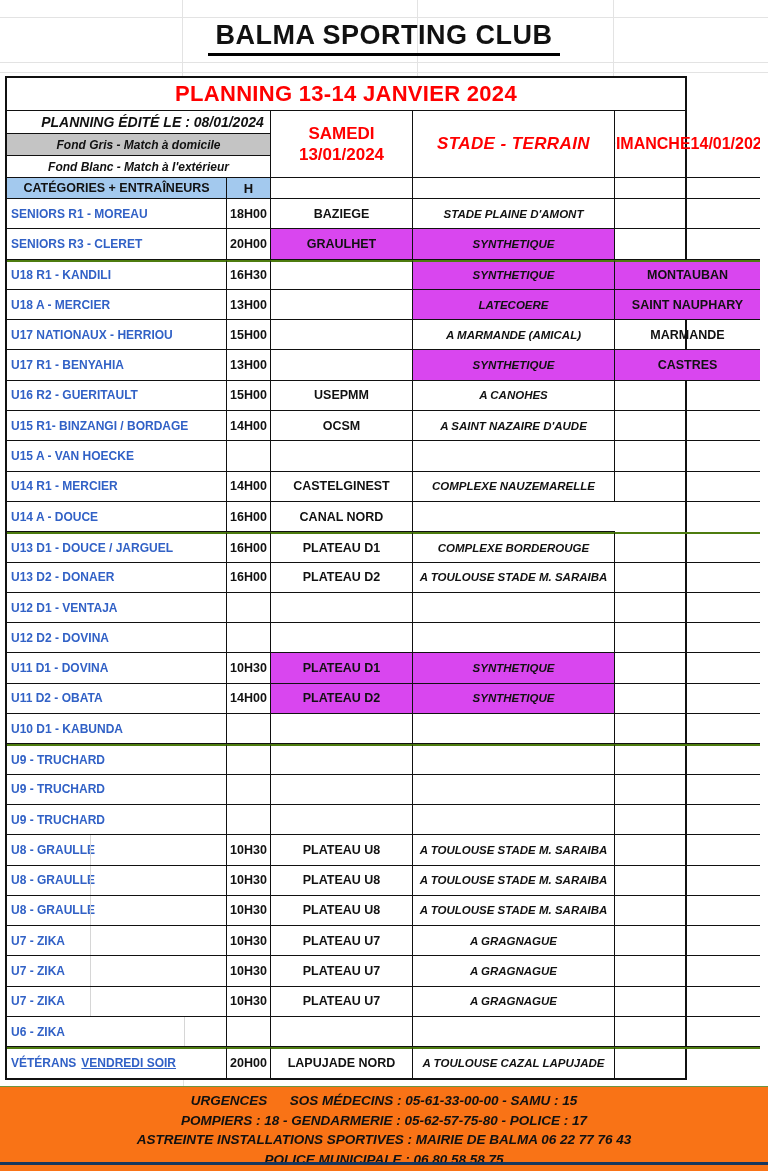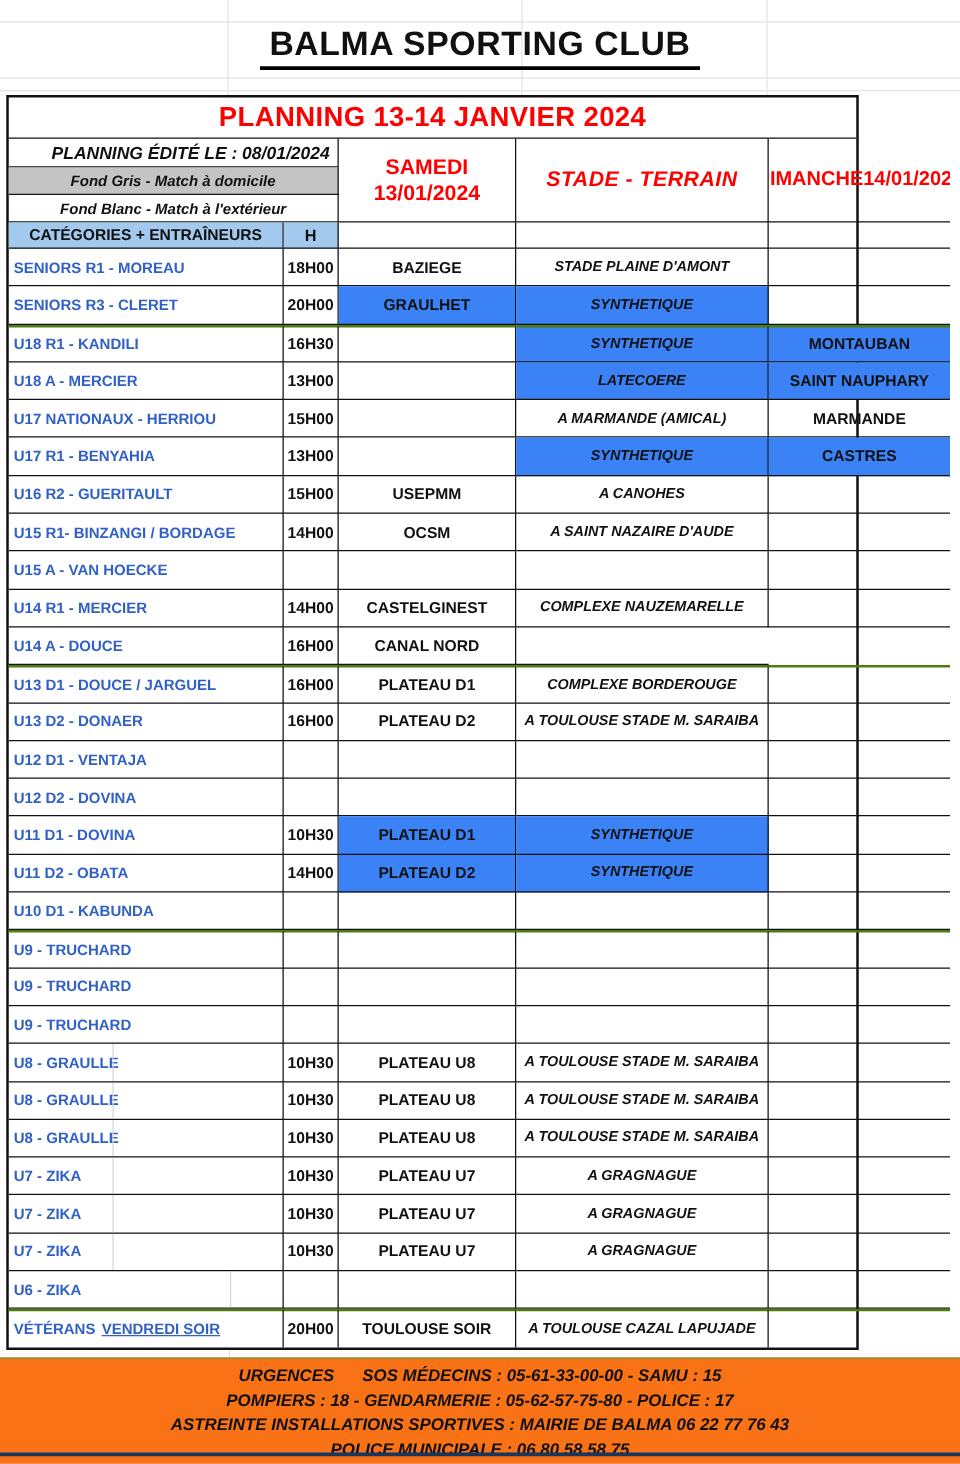--- a/index.html
+++ b/index.html
@@ -45,21 +45,21 @@
     display:flex;align-items:center;justify-content:center;overflow:hidden;white-space:nowrap;
   }
   #tbody .row>div:last-child{border-right:none;}
   #tbody .row:last-child>div{border-bottom:none;}
   #tbody .row.thick>div{border-top:2px solid #4d7c0f;}
   .c-cat{justify-content:flex-start !important;padding-left:4px;color:#3161c6;font-weight:bold;font-size:12px;position:relative;}
   .c-h{font-weight:bold;font-size:12.5px;}
   .c-sam{font-weight:bold;font-size:12.5px;}
   .c-sta{font-weight:bold;font-style:italic;font-size:11.5px;}
   .c-dim{font-weight:bold;font-size:12.5px;}
-  .gray{background:#3b82f6;}
+  .gray{background:#d946ef;}
   .u{text-decoration:underline;margin-left:5px;}
   
   #tbody .row:nth-child(n+22):nth-child(-n+27) .c-cat::after,
   #tbody .row:nth-child(28) .c-cat::after{
     content:'';position:absolute;top:0;bottom:0;width:1px;background:#d6d6d6;left:83px;
   }
   #tbody .row:nth-child(28) .c-cat::after{left:177px;}
 
   
   #footer{
@@ -300,21 +300,21 @@
       <div class="row">
         <div class="c-cat">U6 - ZIKA</div>
         <div class="c-h"></div>
         <div class="c-sam"></div>
         <div class="c-sta"></div>
         <div class="c-dim"></div>
       </div>
       <div class="row thick">
         <div class="c-cat">VÉTÉRANS<span class="u">VENDREDI SOIR</span></div>
         <div class="c-h">20H00</div>
-        <div class="c-sam">TOULOUSE SOIR</div>
+        <div class="c-sam">LAPUJADE NORD</div>
         <div class="c-sta">A TOULOUSE CAZAL LAPUJADE</div>
         <div class="c-dim"></div>
       </div>
     </div>
 </div>
 
 <div id="footer">
   <div class="fl">URGENCES      SOS MÉDECINS : 05-61-33-00-00 - SAMU : 15</div>
   <div class="fl">POMPIERS : 18 - GENDARMERIE : 05-62-57-75-80 - POLICE : 17</div>
   <div class="fl">ASTREINTE INSTALLATIONS SPORTIVES : MAIRIE DE BALMA 06 22 77 76 43</div>

